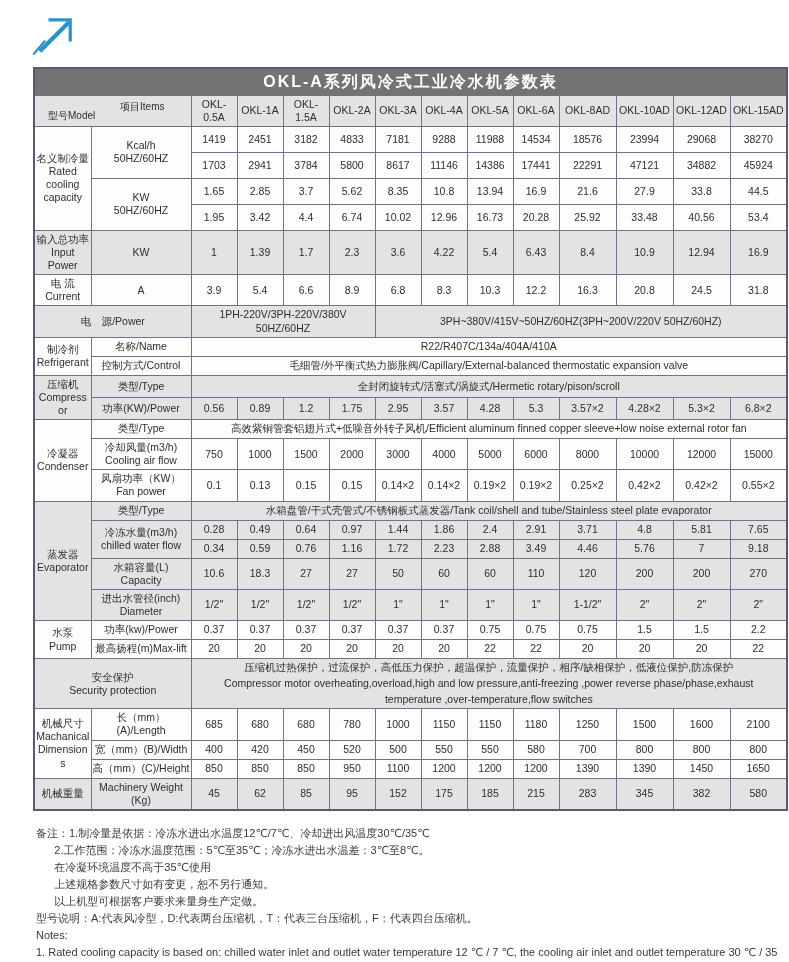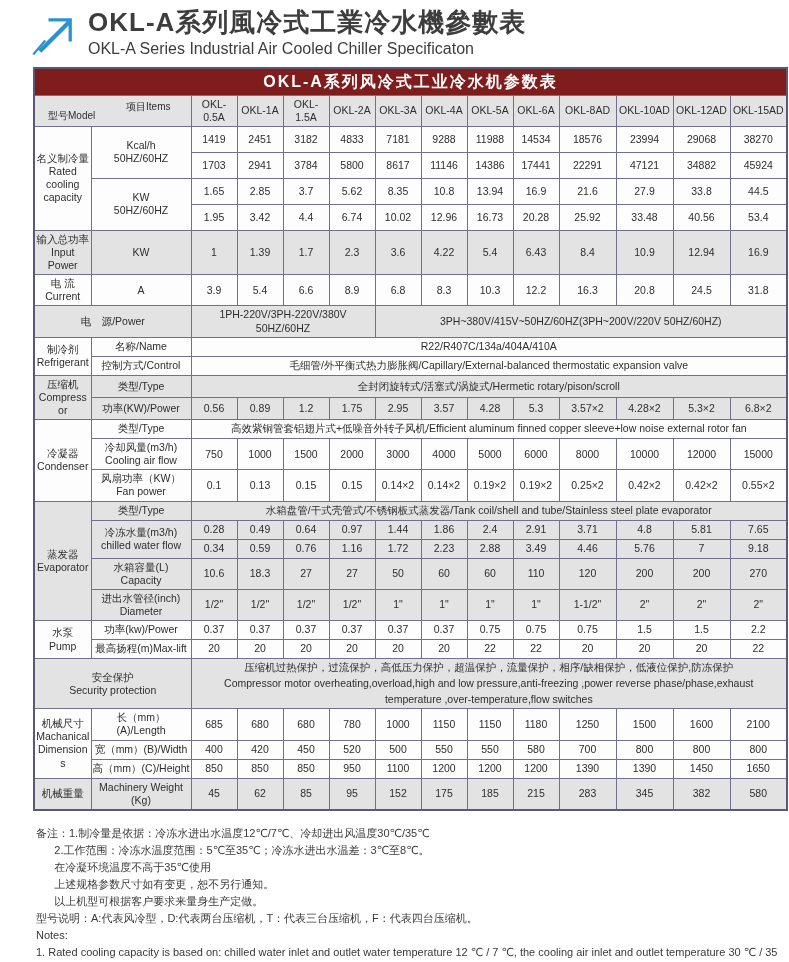--- a/index.html
+++ b/index.html
@@ -37,42 +37,38 @@
   }
   td.cat { font-size:10.5px; }
   td.sec { text-align:center; padding:1px 8px; line-height:1.5; }
   td.mh  { font-size:10.5px; }
   td.corner {
     position:relative;
     background-image:linear-gradient(to bottom right,
       transparent 49.6%, #8a8a8a 49.6%, #8a8a8a 50.6%, transparent 50.6%);
   }
   .c-model { position:absolute; left:5px; bottom:3px; font-size:10px;margin-left:8px; }
-  .c-items { position:absolute; right:20px; top:5px; font-size:10px; }
+  .c-items { position:absolute; right:26px; top:5px; font-size:10px; }
 
   .notes { margin:14px 0 0 36px; font-size:11px; line-height:1.55; color:#3a3a3a; }
   .notes div { white-space:pre-wrap; }
 </style>
 </head>
 <body>
 
 <div class="page">
 
   <div class="top">
     <span class="logo">
       <svg viewBox="0 0 46 44" width="50" height="50" fill="none" stroke="#2a93cf">
         <path d="M3 40 L14 27" stroke-width="2"></path>
         <path d="M9 37 L36 10" stroke-width="4"></path>
         <path d="M17 8 H37 V28" stroke-width="3"></path>
       </svg>
     </span>
-    <div class="titles">
-      <div class="t-zh">OKL-A系列風冷式工業冷水機參數表</div>
-      <div class="t-en">OKL-A Series Industrial Air Cooled Chiller Specificaton</div>
-    </div>
   </div>
 
   <table class="spec">
     <colgroup>
       <col class="c-cat">
         <col class="c-item">
       <col class="c-a">
         <col class="c-a">
         <col class="c-a">
         <col class="c-a">
@@ -80,21 +76,21 @@
         <col class="c-a">
         <col class="c-a">
         <col class="c-a">
       <col class="c-ad">
         <col class="c-ad">
         <col class="c-ad">
         <col class="c-ad">
     </colgroup>
     <tbody>
       <tr>
-        <td class="ttl" colspan="14" style="background: #7f1d1d;">OKL-A系列风冷式工业冷水机参数表</td>
+        <td class="ttl" colspan="14" style="background: #737373;">OKL-A系列风冷式工业冷水机参数表</td>
       </tr>
       <tr class="bg hdr">
         <td class="corner" colspan="2">
           <span class="c-model">型号Model</span>
           <span class="c-items">项目Items</span>
         </td>
       <td class="mh">OKL-0.5A</td>
           <td class="mh">OKL-1A</td>
           <td class="mh">OKL-1.5A</td>
           <td class="mh">OKL-2A</td>

